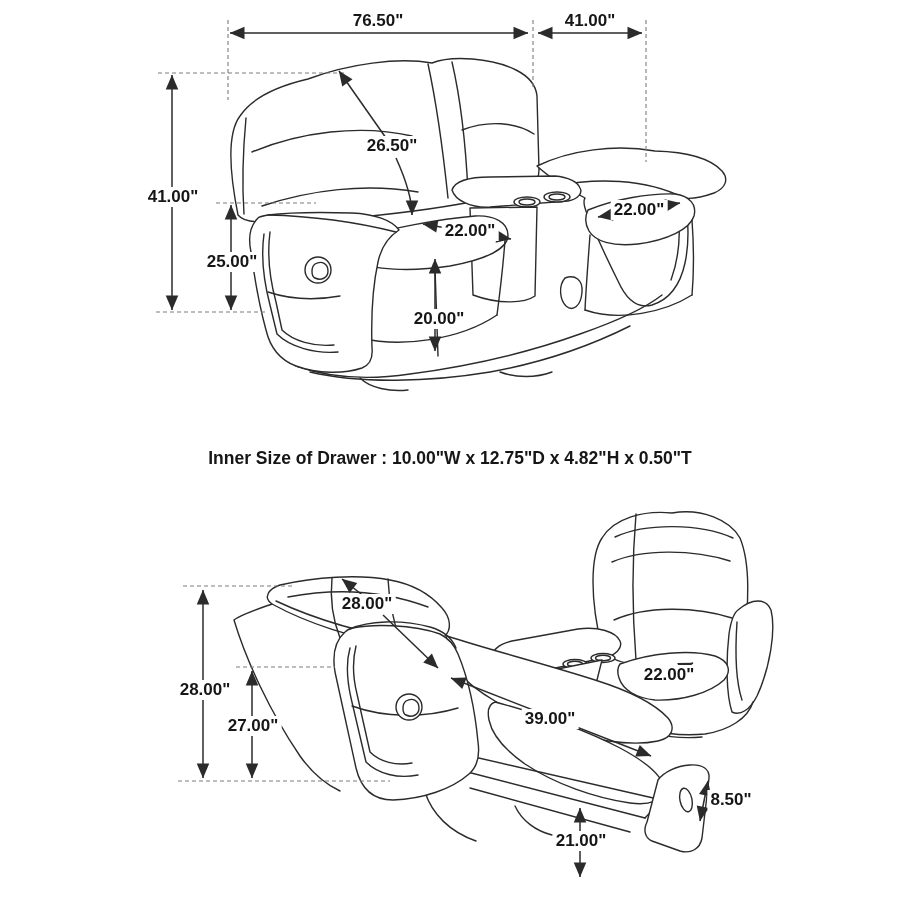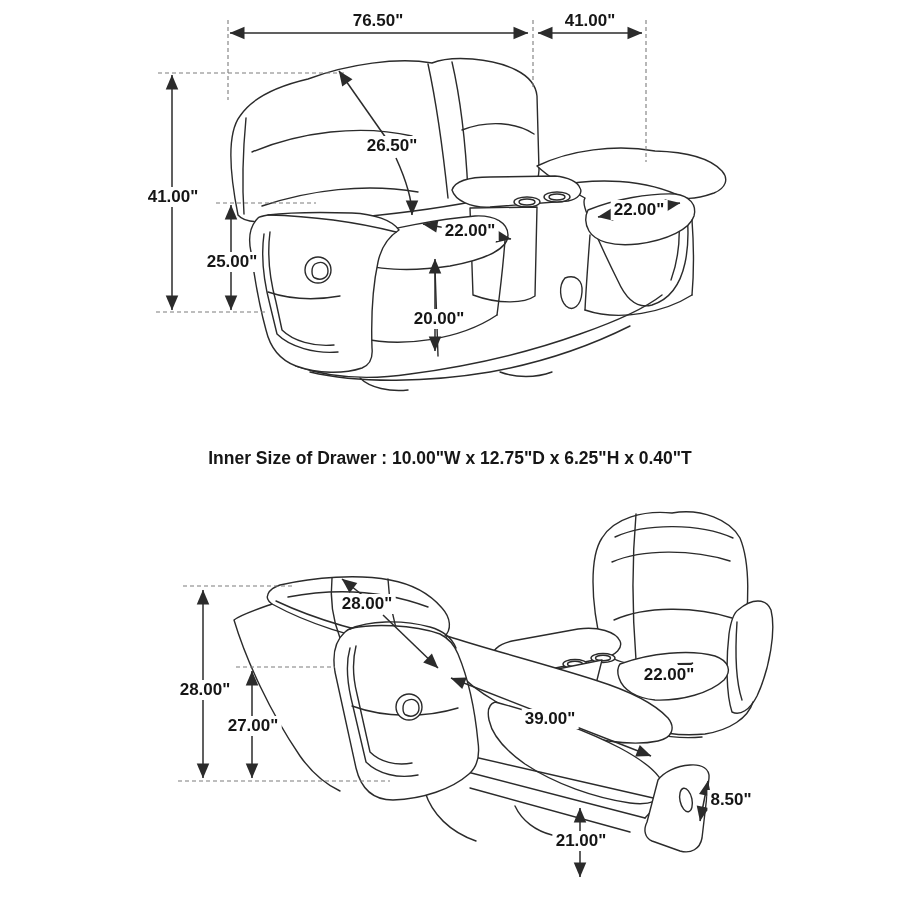--- a/index.html
+++ b/index.html
@@ -218,21 +218,21 @@
 
   <div class="dim-label" style="left:378px;top:21px">76.50"</div>
   <div class="dim-label" style="left:590px;top:21px">41.00"</div>
   <div class="dim-label" style="left:173px;top:197px">41.00"</div>
   <div class="dim-label" style="left:232px;top:262px">25.00"</div>
   <div class="dim-label" style="left:392px;top:146px">26.50"</div>
   <div class="dim-label" style="left:470px;top:231px">22.00"</div>
   <div class="dim-label" style="left:639px;top:210px">22.00"</div>
   <div class="dim-label" style="left:439px;top:319px">20.00"</div>
 
-  <div class="note" style="left:450px;top:458px">Inner Size of Drawer : 10.00"W x 12.75"D x 6.25"H x 0.40"T</div>
+  <div class="note" style="left:450px;top:458px">Inner Size of Drawer : 10.00"W x 12.75"D x 4.82"H x 0.50"T</div>
 
   <div class="dim-label" style="left:205px;top:690px">28.00"</div>
   <div class="dim-label" style="left:367px;top:604px">28.00"</div>
   <div class="dim-label" style="left:253px;top:726px">27.00"</div>
   <div class="dim-label" style="left:669px;top:675px">22.00"</div>
   <div class="dim-label" style="left:550px;top:719px">39.00"</div>
   <div class="dim-label" style="left:731px;top:800px">8.50"</div>
   <div class="dim-label" style="left:581px;top:841px">21.00"</div>
 </div>
 

